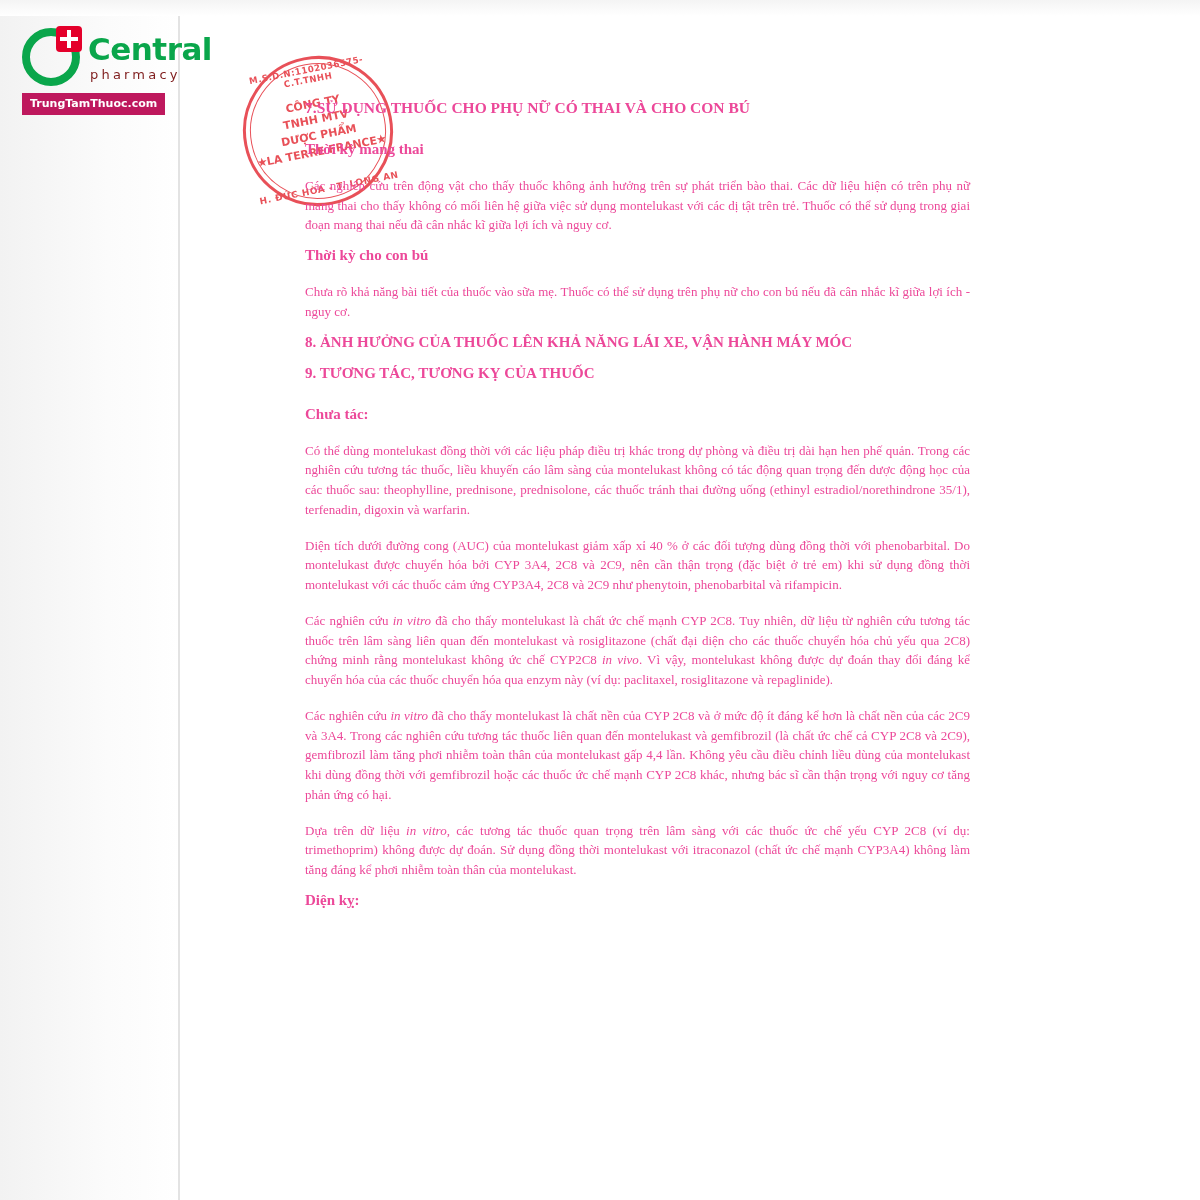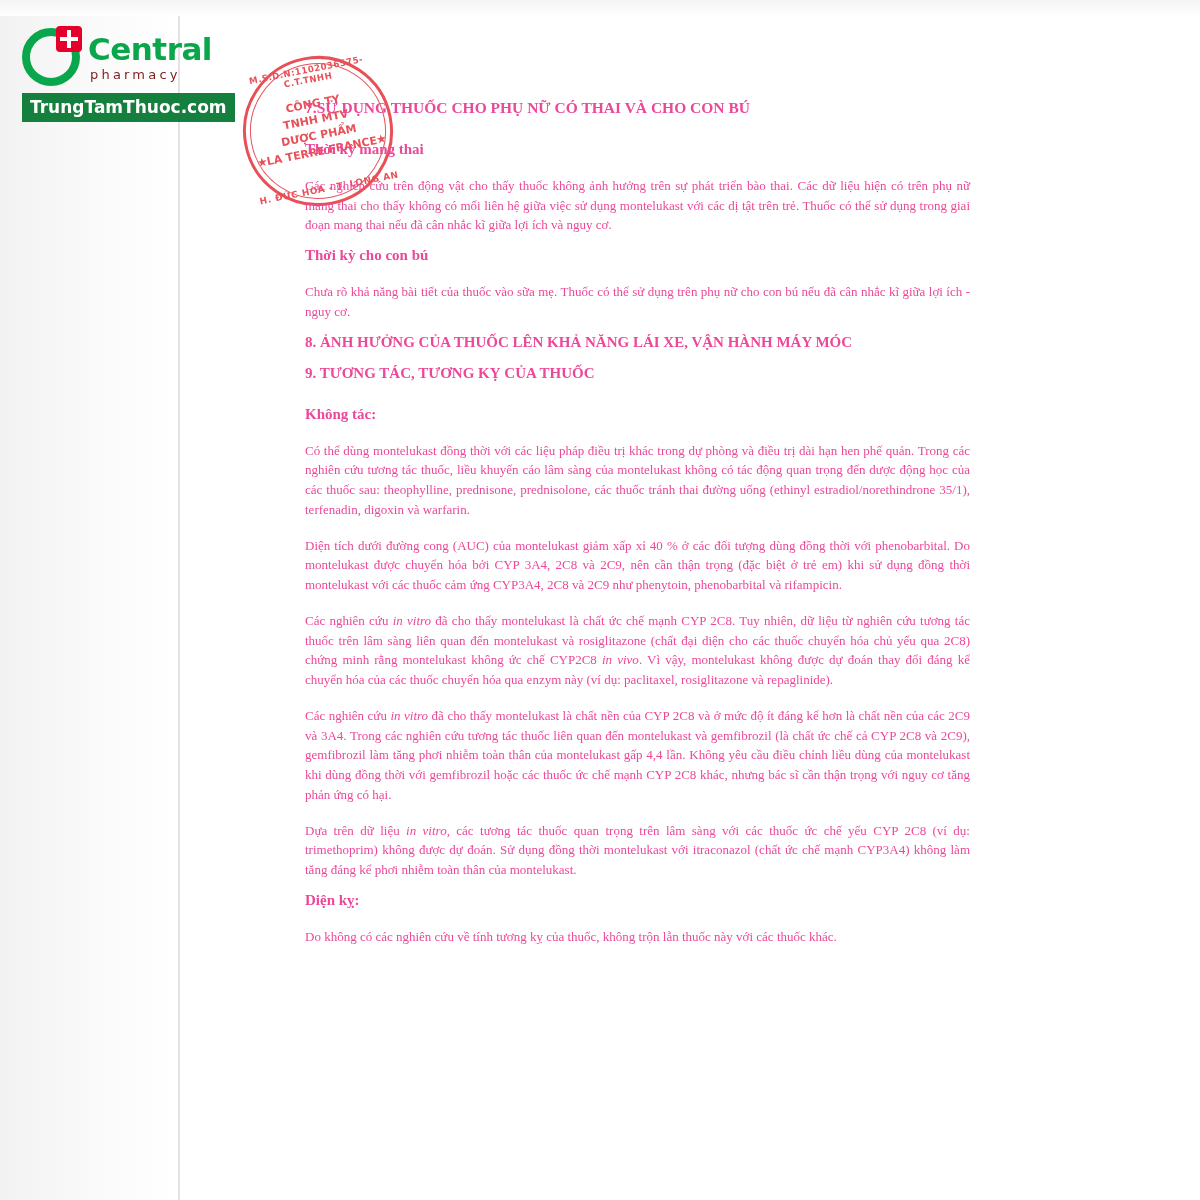--- a/index.html
+++ b/index.html
@@ -102,24 +102,24 @@
   .logo-sub {
     font-family: "DejaVu Sans", sans-serif;
     font-size: 13px;
     color: #7f1d1d;
     letter-spacing: 3.2px;
     margin-top: 3px;
     margin-left: 2px;
   }
   .logo-url {
     margin-top: 7px;
-    background: #15803d;
+    background: #be185d;
     color: #ffffff;
     font-family: "DejaVu Sans", sans-serif;
-    font-size: 17px;
+    font-size: 11px;
     font-weight: bold;
     padding: 4px 8px 5px 8px;
     display: inline-block;
     letter-spacing: 0px;
   }
 
   
   .stamp {
     position: absolute;
     left: 243px;
@@ -271,28 +271,27 @@
       <div class="h2">Thời kỳ cho con bú</div>
       <p class="body">Chưa rõ khả năng bài tiết của thuốc vào sữa mẹ. Thuốc có thể sử dụng trên phụ nữ cho con bú nếu đã cân nhắc kĩ giữa lợi ích - nguy cơ.</p>
     </div>
 
     <div>
       <div class="h2">8. ẢNH HƯỞNG CỦA THUỐC LÊN KHẢ NĂNG LÁI XE, VẬN HÀNH MÁY MÓC</div>
     </div>
 
     <div>
       <div class="h2">9. TƯƠNG TÁC, TƯƠNG KỴ CỦA THUỐC</div>
-      <div class="h2 tight">Không tác:</div>
+      <div class="h2 tight">Chưa tác:</div>
       <p class="body">Có thể dùng montelukast đồng thời với các liệu pháp điều trị khác trong dự phòng và điều trị dài hạn hen phế quản. Trong các nghiên cứu tương tác thuốc, liều khuyến cáo lâm sàng của montelukast không có tác động quan trọng đến dược động học của các thuốc sau: theophylline, prednisone, prednisolone, các thuốc tránh thai đường uống (ethinyl estradiol/norethindrone 35/1), terfenadin, digoxin và warfarin.</p>
       <p class="body">Diện tích dưới đường cong (AUC) của montelukast giảm xấp xỉ 40 % ở các đối tượng dùng đồng thời với phenobarbital. Do montelukast được chuyển hóa bởi CYP 3A4, 2C8 và 2C9, nên cần thận trọng (đặc biệt ở trẻ em) khi sử dụng đồng thời montelukast với các thuốc cảm ứng CYP3A4, 2C8 và 2C9 như phenytoin, phenobarbital và rifampicin.</p>
 
       <p class="body"><span>Các nghiên cứu </span><i>in vitro</i><span> đã cho thấy montelukast là chất ức chế mạnh CYP 2C8. Tuy nhiên, dữ liệu từ nghiên cứu tương tác thuốc trên lâm sàng liên quan đến montelukast và rosiglitazone (chất đại diện cho các thuốc chuyển hóa chủ yếu qua 2C8) chứng minh rằng montelukast không ức chế CYP2C8 </span><i>in vivo</i><span>. Vì vậy, montelukast không được dự đoán thay đổi đáng kể chuyển hóa của các thuốc chuyển hóa qua enzym này (ví dụ: paclitaxel, rosiglitazone và repaglinide).</span></p>
 
       <p class="body"><span>Các nghiên cứu </span><i>in vitro</i><span> đã cho thấy montelukast là chất nền của CYP 2C8 và ở mức độ ít đáng kể hơn là chất nền của các 2C9 và 3A4. Trong các nghiên cứu tương tác thuốc liên quan đến montelukast và gemfibrozil (là chất ức chế cả CYP 2C8 và 2C9), gemfibrozil làm tăng phơi nhiễm toàn thân của montelukast gấp 4,4 lần. Không yêu cầu điều chỉnh liều dùng của montelukast khi dùng đồng thời với gemfibrozil hoặc các thuốc ức chế mạnh CYP 2C8 khác, nhưng bác sĩ cần thận trọng với nguy cơ tăng phản ứng có hại.</span></p>
 
       <p class="body"><span>Dựa trên dữ liệu </span><i>in vitro</i><span>, các tương tác thuốc quan trọng trên lâm sàng với các thuốc ức chế yếu CYP 2C8 (ví dụ: trimethoprim) không được dự đoán. Sử dụng đồng thời montelukast với itraconazol (chất ức chế mạnh CYP3A4) không làm tăng đáng kể phơi nhiễm toàn thân của montelukast.</span></p>
 
       <div class="h2">Diện kỵ:</div>
-      <p class="body">Do không có các nghiên cứu về tính tương kỵ của thuốc, không trộn lẫn thuốc này với các thuốc khác.</p>
     </div>
 
   </div>
 </div>
 
 </body></html>

